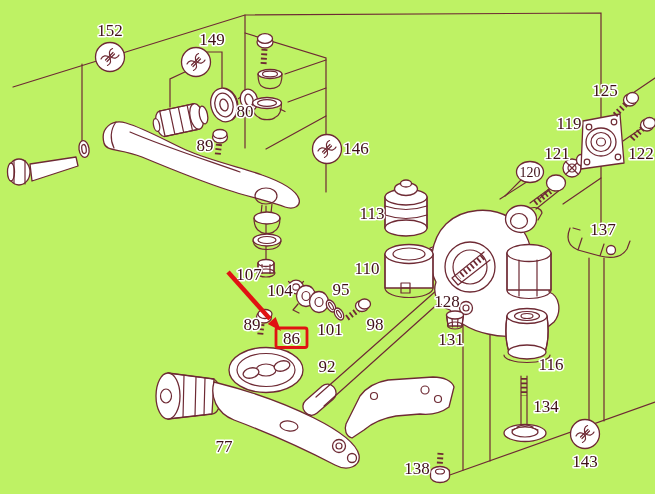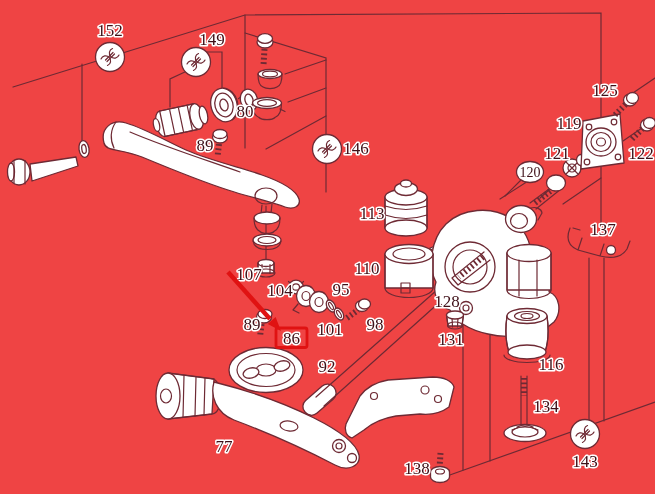--- a/index.html
+++ b/index.html
@@ -1,17 +1,17 @@
 <!DOCTYPE html>
 <html><head>
 <meta charset="utf-8">
 <style>
   html,body{margin:0;padding:0;background:#ffffff;}
   body{width:655px;height:494px;overflow:hidden;}
-  #stage{width:655px;height:494px;position:relative;background:#ef4444;}
+  #stage{width:655px;height:494px;position:relative;background:#bef264;}
   svg{display:block;}
   .st{stroke:#6e2a34;stroke-width:1.2;fill:none;stroke-linecap:round;}
   .pt{stroke:#6e2a34;stroke-width:1.3;fill:#ffffff;stroke-linejoin:round;}
   .ptn{stroke:#6e2a34;stroke-width:1.2;fill:none;stroke-linecap:round;stroke-linejoin:round;}
   .thr{stroke:#6e2a34;stroke-width:7;fill:none;stroke-dasharray:1.8 2.6;}
   .thr6{stroke:#6e2a34;stroke-width:6;fill:none;stroke-dasharray:1.8 2.6;}
   .lbl{font-family:"Liberation Serif",serif;font-size:17px;fill:#3f1018;
        text-anchor:middle;paint-order:stroke;stroke:#ffffff;stroke-width:3px;stroke-linejoin:round;}
   .lbl-sm{font-size:14px;}
 </style>

